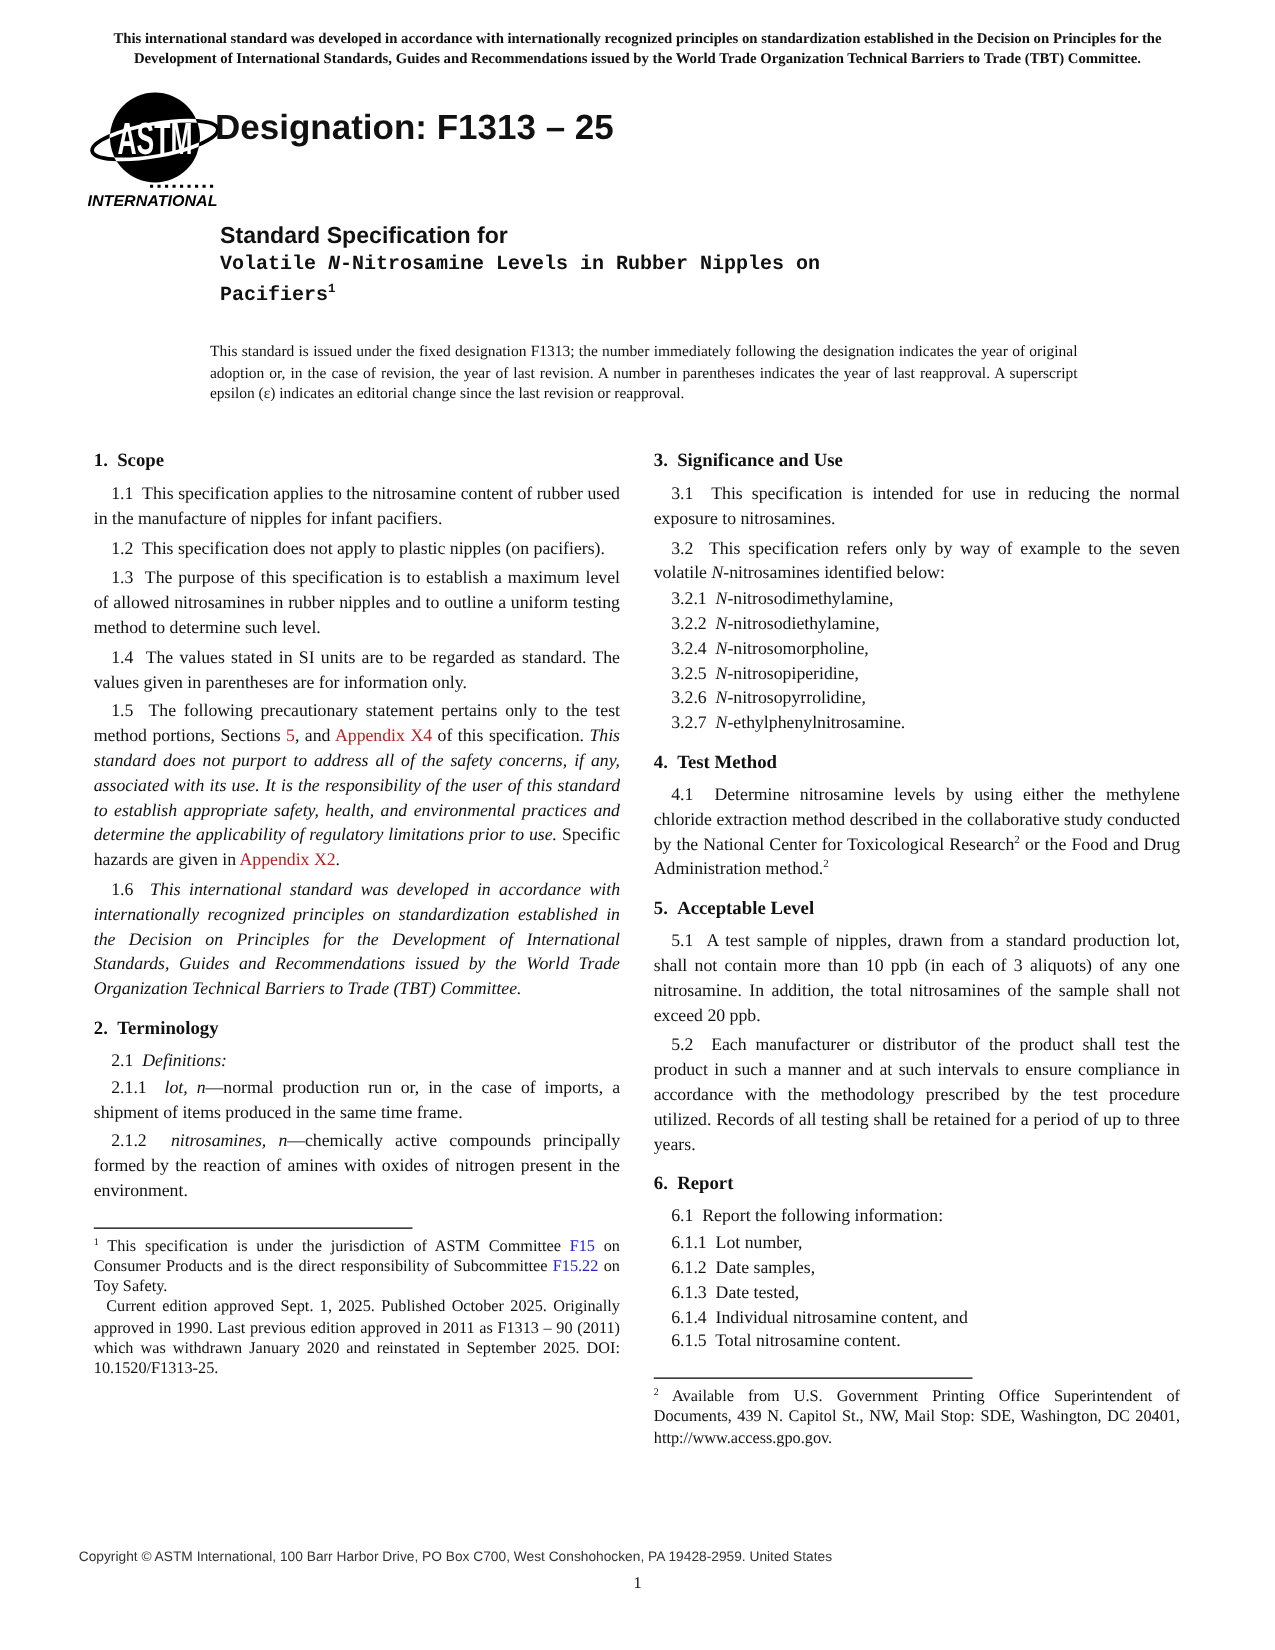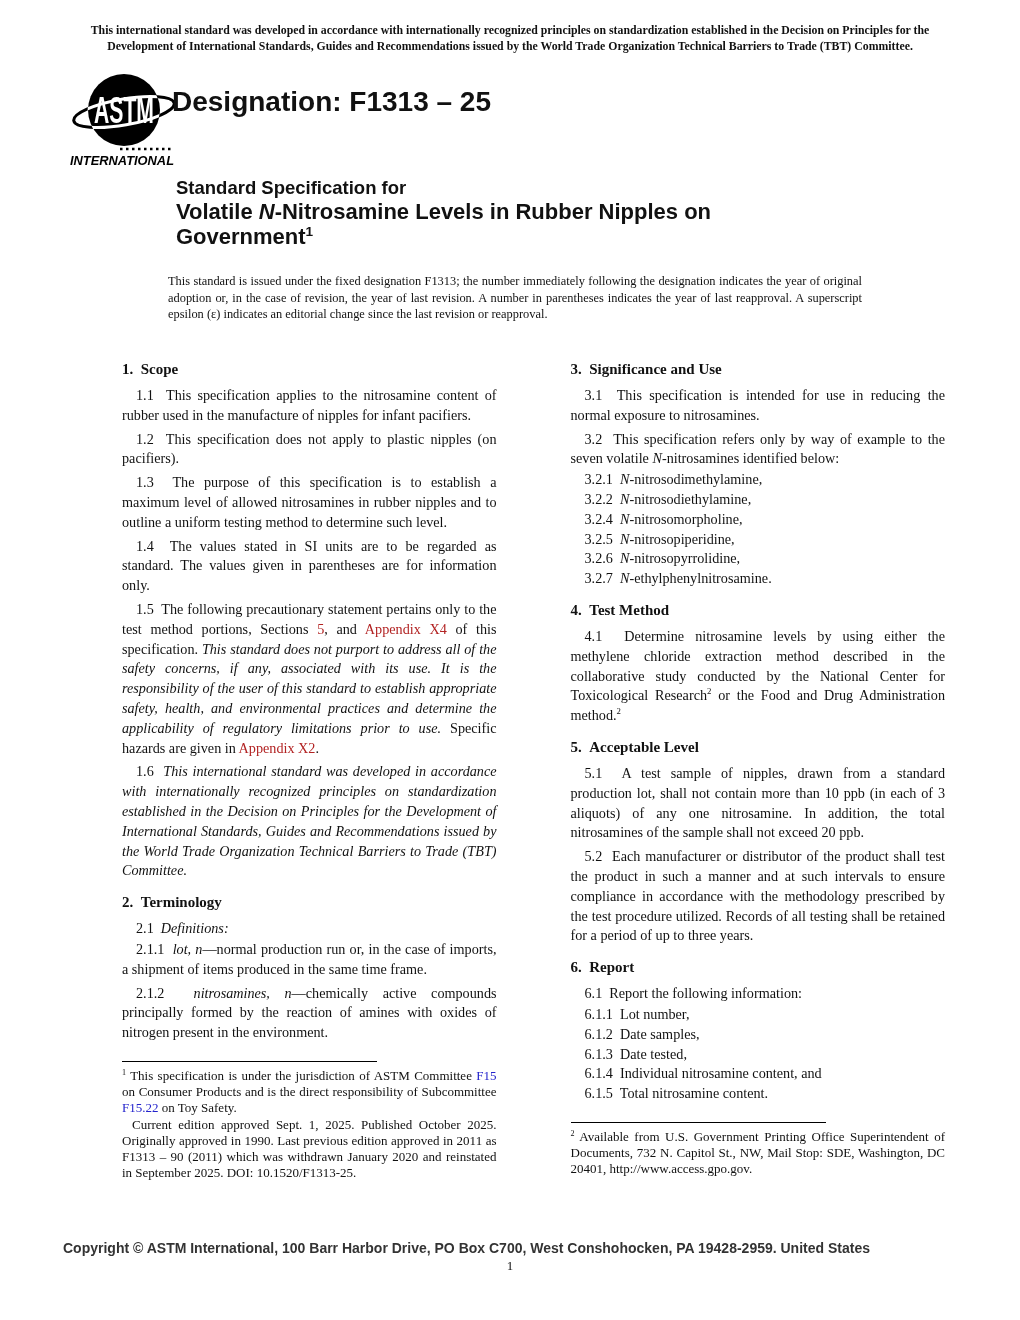--- a/index.html
+++ b/index.html
@@ -16,30 +16,30 @@
   .logo-wrap { position:absolute; top:70px; left:70px; width:105px; height:100px; }
   .designation {
     position:absolute; top:86px; left:172px;
     font-family:"Liberation Sans", sans-serif; font-weight:bold; font-size:28px;
   }
   .title-block {
     position:absolute; top:176px; left:176px; width:700px;
     font-family:"Liberation Sans", sans-serif; font-weight:bold;
   }
   .t1 { font-size:18.5px; line-height:23px; }
-  .t2 { font-size:22px; line-height:25px; }
+  .t2 { font-size:16px; line-height:25px;font-family:Liberation Mono, monospace; }
   .issued {
     position:absolute; top:273px; left:168px; width:694px;
     font-size:12.4px; line-height:16.5px; text-align:justify;
   }
   .columns {
     position:absolute; top:360px; left:75px; width:870px;
     display:flex; gap:27px;
   }
-  .col { width:421px; font-size:14.2px; line-height:19.8px;margin-left:47px; }
+  .col { width:421px; font-size:14.2px; line-height:19.8px; }
   .col h3 { font-size:15px; line-height:19px; margin:12px 0 7px 0; }
   .col h3.first { margin-top:0; }
   .p { text-align:justify; text-indent:14px; margin:0 0 4px 0; }
   .li { text-indent:14px; margin:0; }
   .tight { margin-bottom:1px; }
   .it { font-style:italic; }
   sup { font-size:0.62em; line-height:0; }
   .link-red { color:var(--link-red, #b22222); }
   .link-blue { color:var(--link-blue, #2323cc); }
   .footnotes {
@@ -47,21 +47,21 @@
     border-top:1px solid #000; width:100%; padding-top:7px;
   }
   .footnotes { border-top:none; position:relative; }
   .footnotes::before {
     content:""; position:absolute; top:0; left:0; width:255px; border-top:1.3px solid #000;
   }
   .fn { margin:0; }
   .fn-cont { text-indent:10px; }
   .copyright {
     position:absolute; left:63px; top:1240px;
-    font-family:"Liberation Sans", sans-serif; font-size:14px; color:#333;font-weight:bold;
+    font-family:"Liberation Sans", sans-serif; font-size:11px; color:#333;
   }
   .pageno {
     position:absolute; left:0; right:0; top:1258px; text-align:center;
     font-size:13px;
   }
   .intl-text { font-family:"Liberation Sans", sans-serif; font-weight:bold; font-style:italic; }
 </style>
 </head>
 <body>
 
@@ -81,21 +81,21 @@
     <line x1="50" y1="79" x2="103" y2="79" stroke="#000" stroke-width="2.5" stroke-dasharray="2.5,3.5"></line>
     <text x="0" y="95" class="intl-text" fill="#000" font-family="Liberation Sans, sans-serif" font-weight="bold" font-style="italic" font-size="12.5" textLength="104" lengthAdjust="spacingAndGlyphs">INTERNATIONAL</text>
   </svg>
 </div>
 
 <div class="designation">Designation: F1313 – 25</div>
 
 <div class="title-block">
   <div class="t1">Standard Specification for</div>
   <div class="t2"><span>Volatile </span><span class="it">N</span><span>-Nitrosamine Levels in Rubber Nipples on</span></div>
-  <div class="t2"><span>Government</span><sup>1</sup></div>
+  <div class="t2"><span>Pacifiers</span><sup>1</sup></div>
 </div>
 
 <div class="issued">This standard is issued under the fixed designation F1313; the number immediately following the designation indicates the year of original adoption or, in the case of revision, the year of last revision. A number in parentheses indicates the year of last reapproval. A superscript epsilon (ε) indicates an editorial change since the last revision or reapproval.</div>
 
 <div class="columns">
   <div class="col">
     <h3 class="first">1.&nbsp;&nbsp;Scope</h3>
     <p class="p">1.1&nbsp; This specification applies to the nitrosamine content of rubber used in the manufacture of nipples for infant pacifiers.</p>
     <p class="p">1.2&nbsp; This specification does not apply to plastic nipples (on pacifiers).</p>
     <p class="p">1.3&nbsp; The purpose of this specification is to establish a maximum level of allowed nitrosamines in rubber nipples and to outline a uniform testing method to determine such level.</p>
@@ -128,19 +128,19 @@
     <p class="p">5.1&nbsp; A test sample of nipples, drawn from a standard production lot, shall not contain more than 10 ppb (in each of 3 aliquots) of any one nitrosamine. In addition, the total nitrosamines of the sample shall not exceed 20 ppb.</p>
     <p class="p">5.2&nbsp; Each manufacturer or distributor of the product shall test the product in such a manner and at such intervals to ensure compliance in accordance with the methodology prescribed by the test procedure utilized. Records of all testing shall be retained for a period of up to three years.</p>
     <h3>6.&nbsp;&nbsp;Report</h3>
     <p class="p tight">6.1&nbsp; Report the following information:</p>
     <div class="li">6.1.1&nbsp; Lot number,</div>
     <div class="li">6.1.2&nbsp; Date samples,</div>
     <div class="li">6.1.3&nbsp; Date tested,</div>
     <div class="li">6.1.4&nbsp; Individual nitrosamine content, and</div>
     <div class="li">6.1.5&nbsp; Total nitrosamine content.</div>
     <div class="footnotes">
-      <p class="fn"><sup>2</sup><span> Available from U.S. Government Printing Office Superintendent of Documents, 732 N. Capitol St., NW, Mail Stop: SDE, Washington, DC 20401, http://www.access.gpo.gov.</span></p>
+      <p class="fn"><sup>2</sup><span> Available from U.S. Government Printing Office Superintendent of Documents, 439 N. Capitol St., NW, Mail Stop: SDE, Washington, DC 20401, http://www.access.gpo.gov.</span></p>
     </div>
   </div>
 </div>
 
 <div class="copyright">Copyright © ASTM International, 100 Barr Harbor Drive, PO Box C700, West Conshohocken, PA 19428-2959. United States</div>
 <div class="pageno">1</div>
 
 </body></html>

